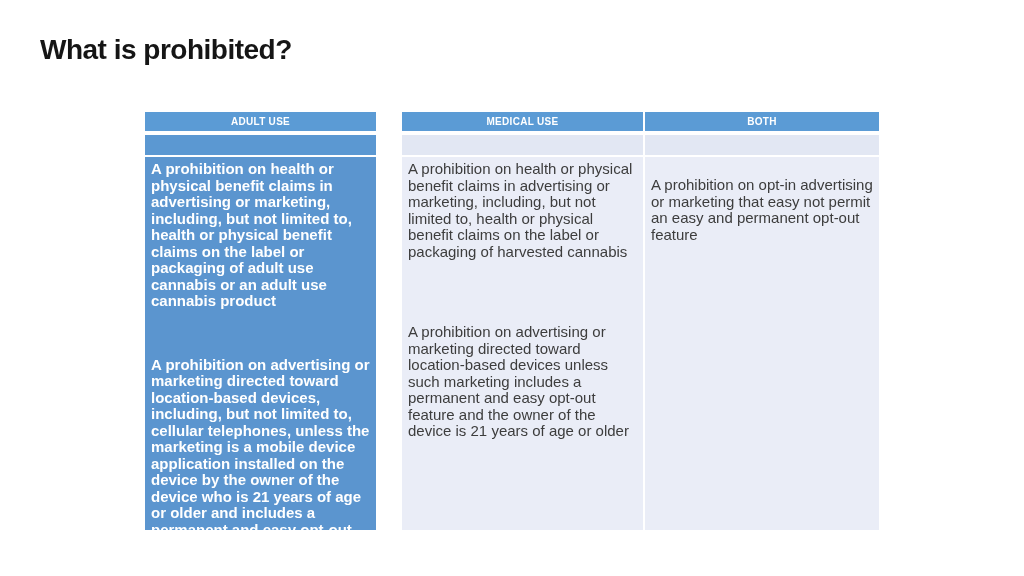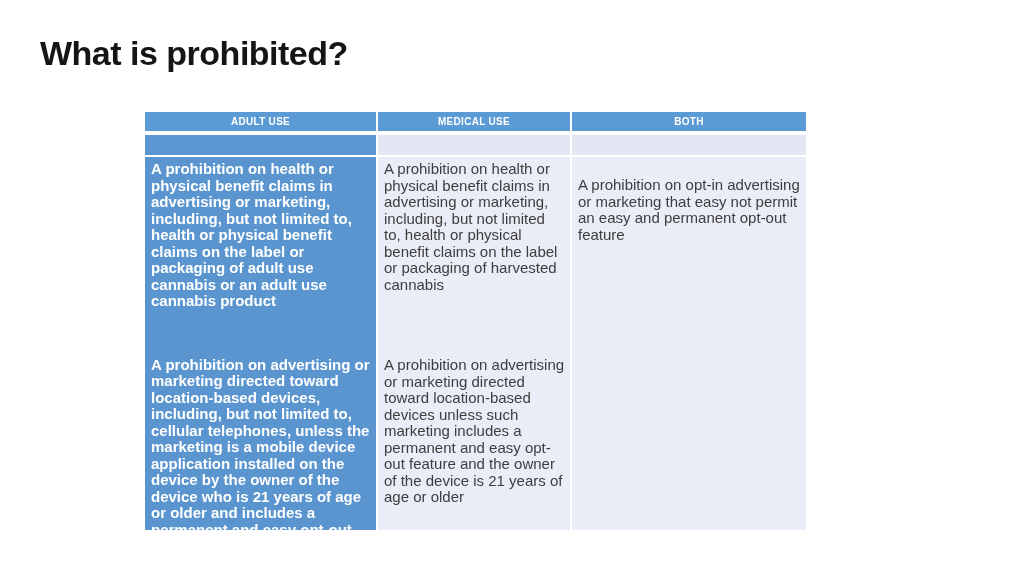--- a/index.html
+++ b/index.html
@@ -12,35 +12,35 @@
   }
   .slide {
     position: absolute;
     inset: 0;
     background: #ffffff;
   }
   .slide-title {
     position: absolute;
     left: 40px;
     top: 34px;
-    font-size: 34px;
+    font-size: 28px;
     font-weight: bold;
     color: #151515;
     letter-spacing: -0.5px;
   }
   .ptable {
     position: absolute;
     left: 145px;
     top: 112px;
     width: 710px;
   }
   .trow { display: flex; }
   .cell { flex: 0 0 auto; }
   .c1 { width: 231px; margin-right: 2px; }
-  .c2 { width: 192px; margin-right: 2px; }
+  .c2 { width: 241px; margin-right: 2px; margin-left: 24px; }
   .c3 { width: 234px; }
   .head-row { height: 19px; margin-bottom: 4px; }
   .head-cell {
     background: #5b9bd5;
     color: #ffffff;
     font-weight: bold;
     font-size: 10px;
     letter-spacing: 0.3px;
     text-align: center;
     line-height: 19px;

